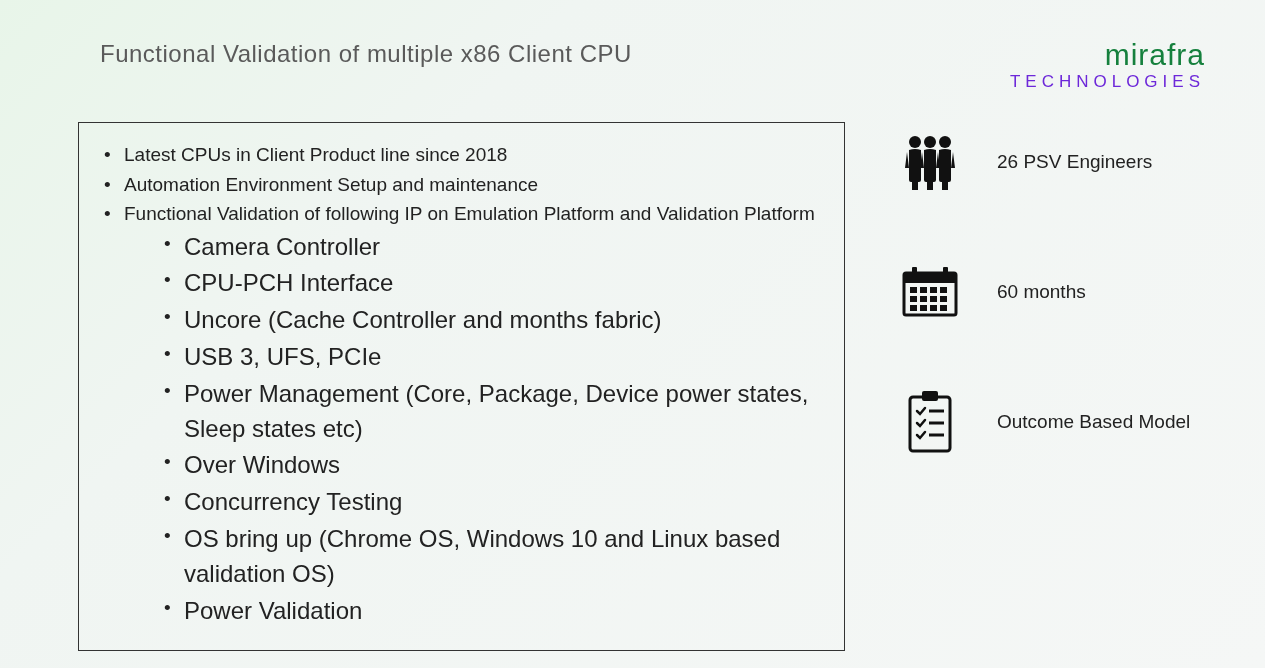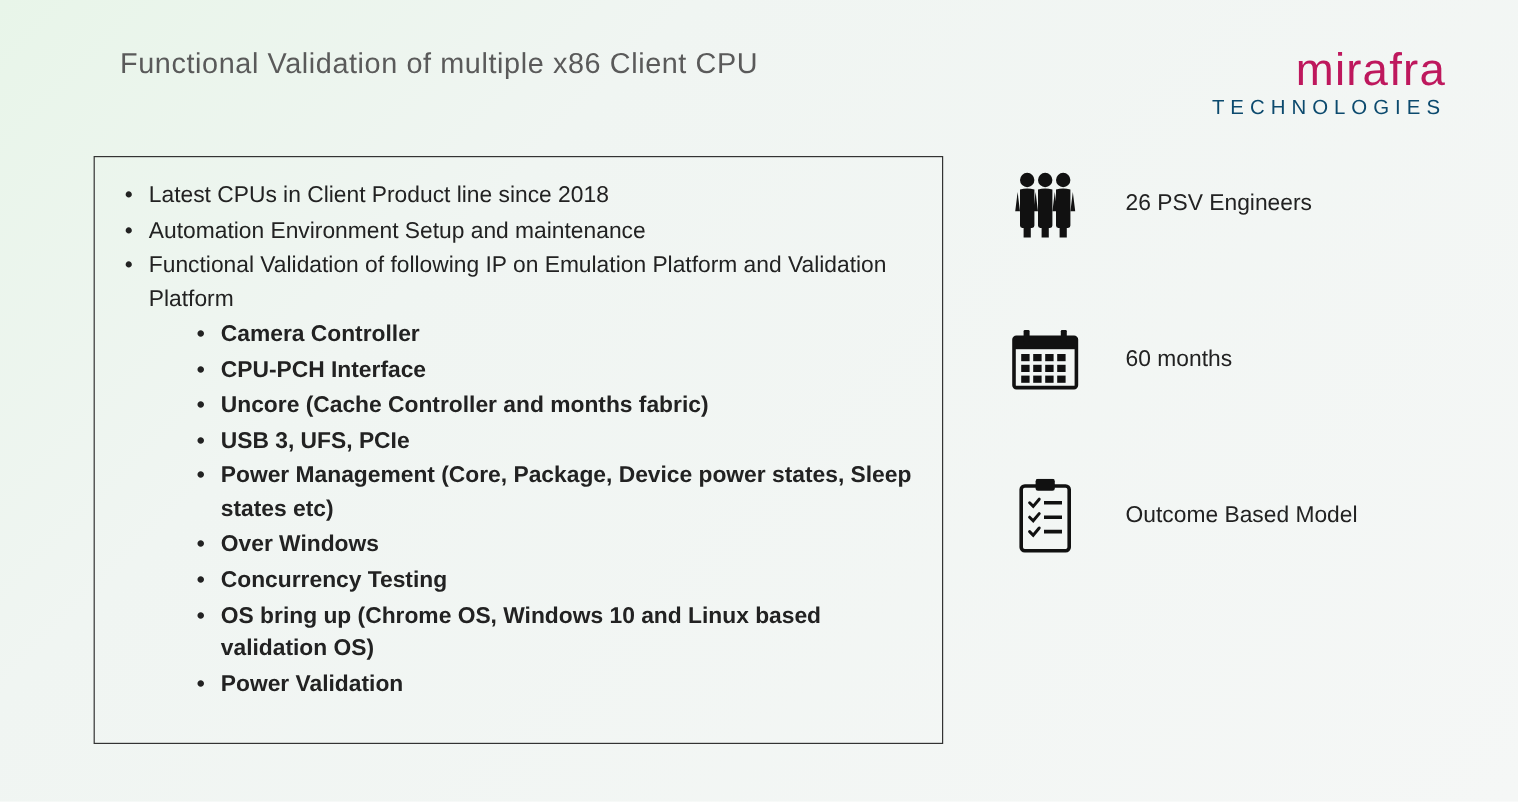--- a/index.html
+++ b/index.html
@@ -20,40 +20,40 @@
     .title {
       font-size: 24px;
       font-weight: 300;
       color: #5a5a5a;
       letter-spacing: 0.5px;
     }
     .logo-block {
       text-align: right;
     }
     .logo-main {
-      font-size: 38px;
-      color: #be185d;
+      font-size: 30px;
+      color: #15803d;
       font-weight: 400;
       letter-spacing: 1px;
       line-height: 1;
     }
     .logo-sub {
       font-size: 17px;
-      color: #0c4a6e;
+      color: #6d28d9;
       letter-spacing: 5px;
       margin-top: 2px;
     }
     .content {
       display: flex;
       padding: 30px 60px 0 78px;
       gap: 50px;
     }
     .box {
       border: 1.5px solid #333;
-      width: 708px;
+      width: 767px;
       min-height: 490px;
       padding: 18px 20px 20px 25px;
     }
     .bullets {
       list-style: none;
     }
     .bullets > li {
       position: relative;
       padding-left: 20px;
       font-size: 19px;
@@ -69,25 +69,24 @@
       font-size: 19px;
     }
     .sub-bullets {
       list-style: none;
       padding-left: 40px;
       margin-top: 2px;
     }
     .sub-bullets > li {
       position: relative;
       padding-left: 20px;
-      font-size: 19px;
+      font-size: 24px;
       color: #222;
       line-height: 1.45;
       margin-bottom: 2px;
-      font-weight: bold;
     }
     .sub-bullets > li::before {
       content: "•";
       position: absolute;
       left: 0;
       top: 0;
       font-size: 19px;
     }
     .stats {
       display: flex;

